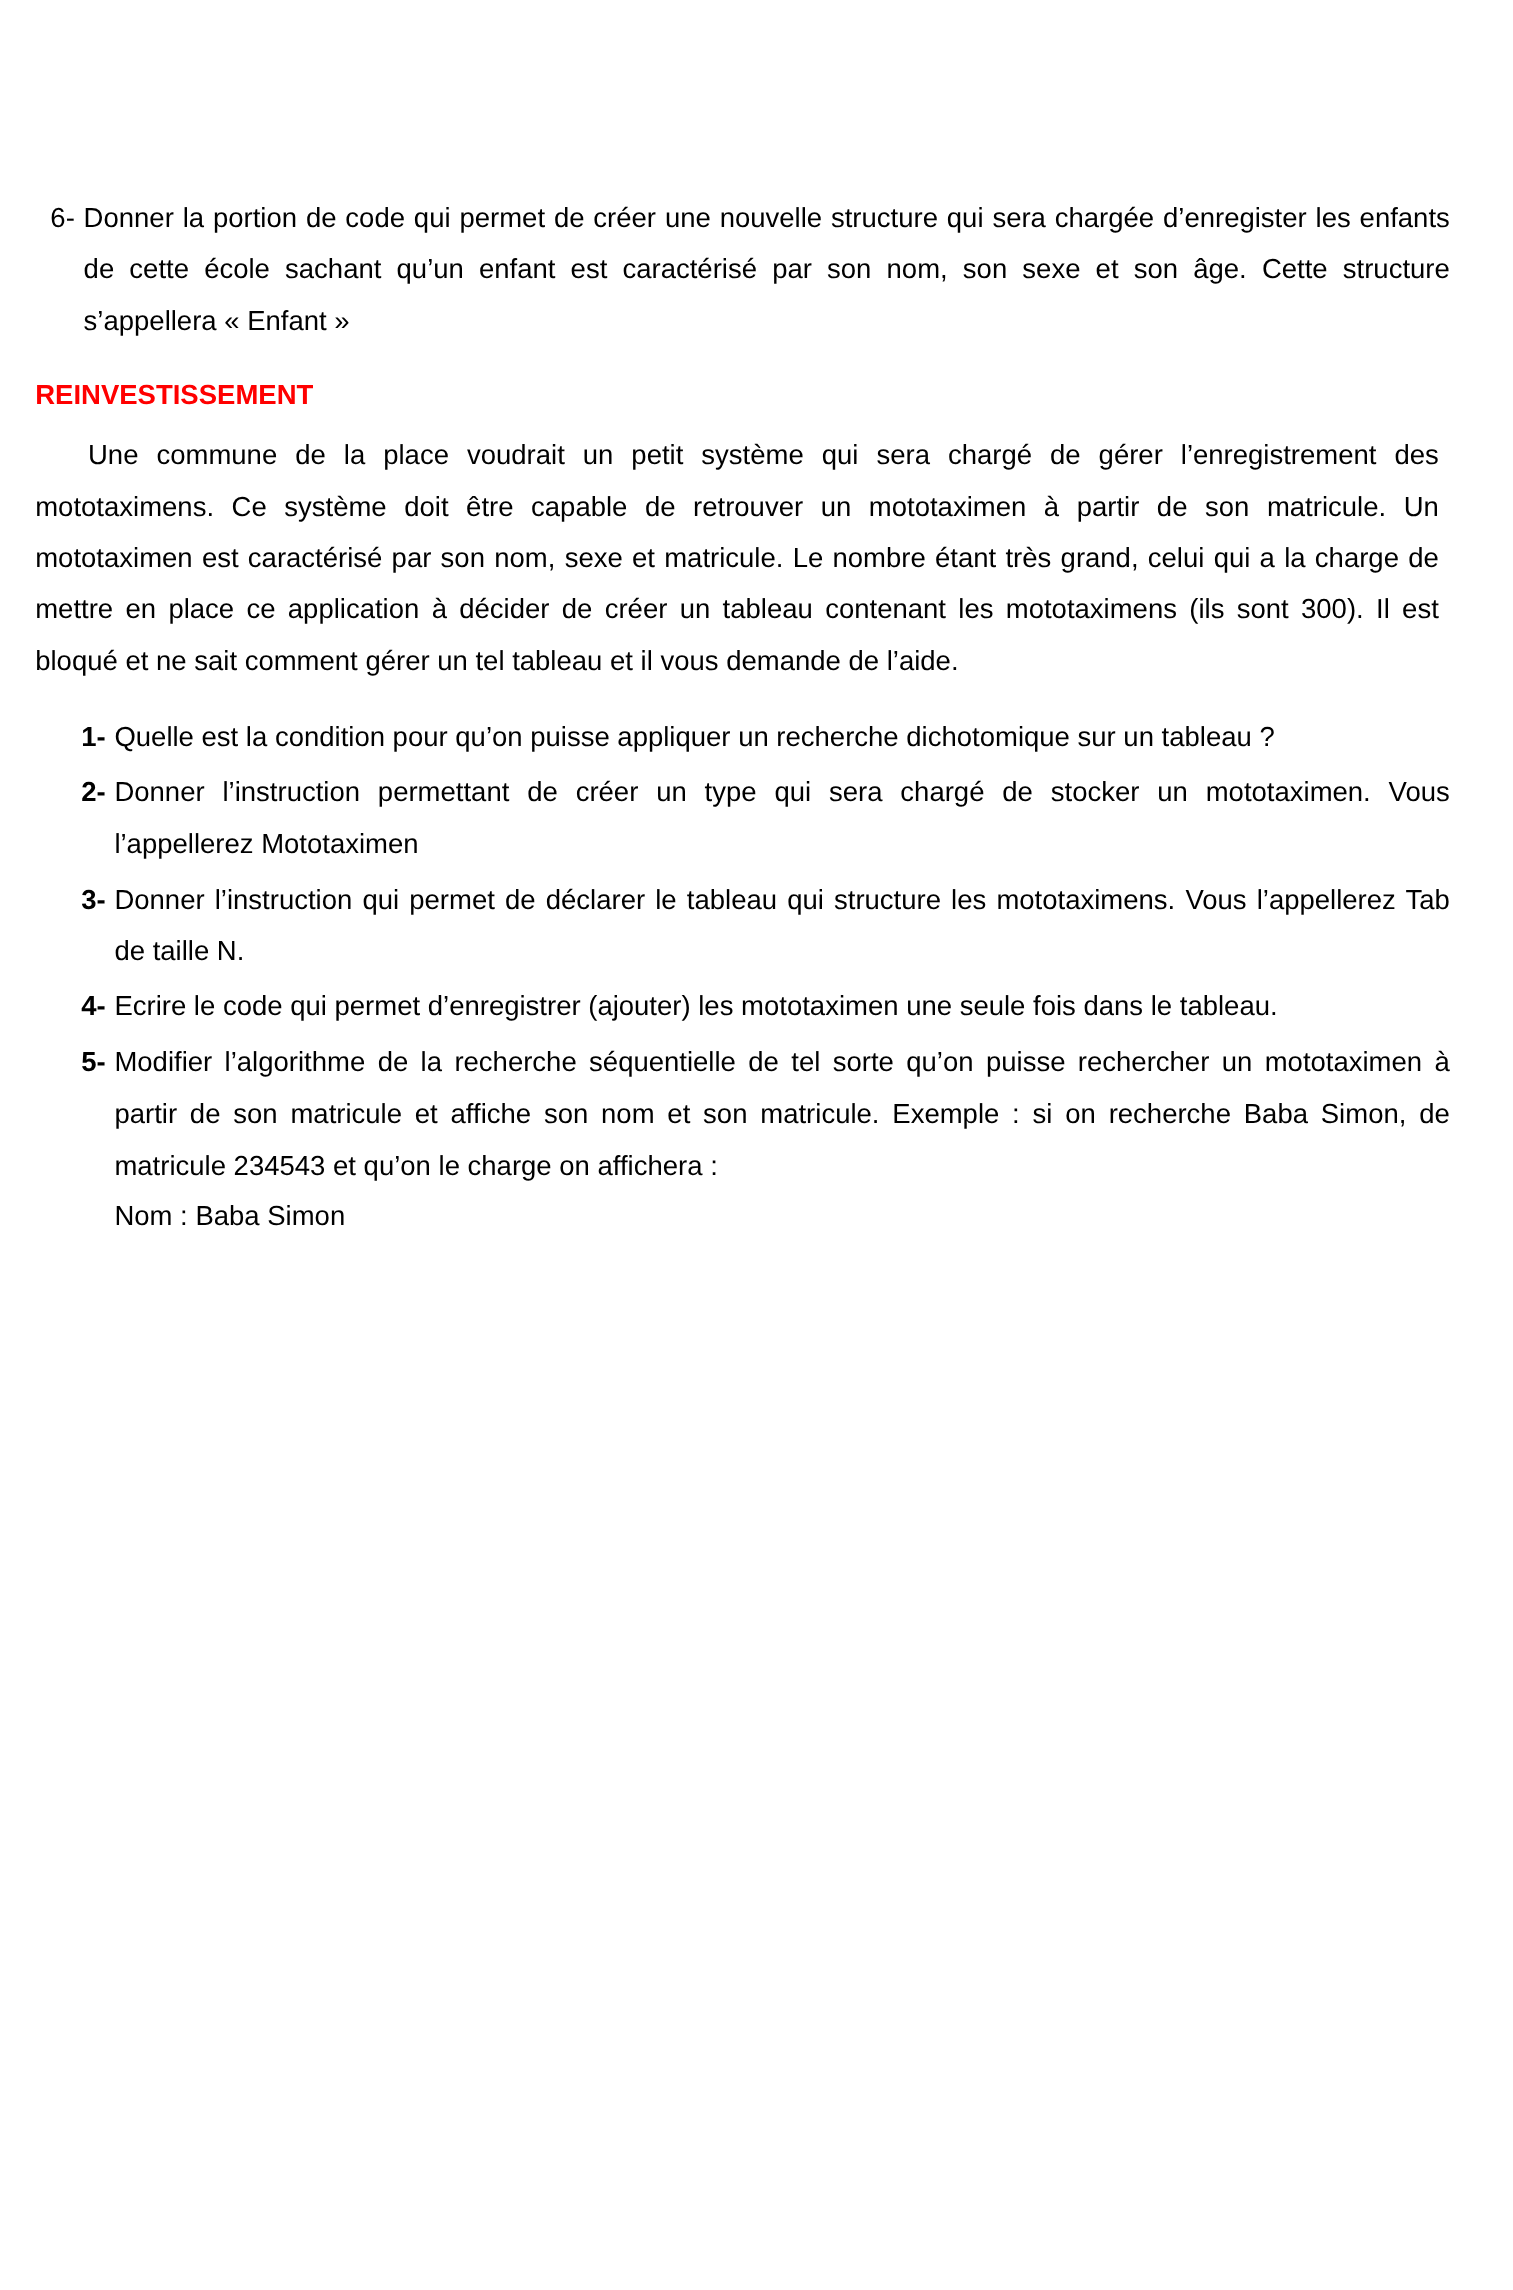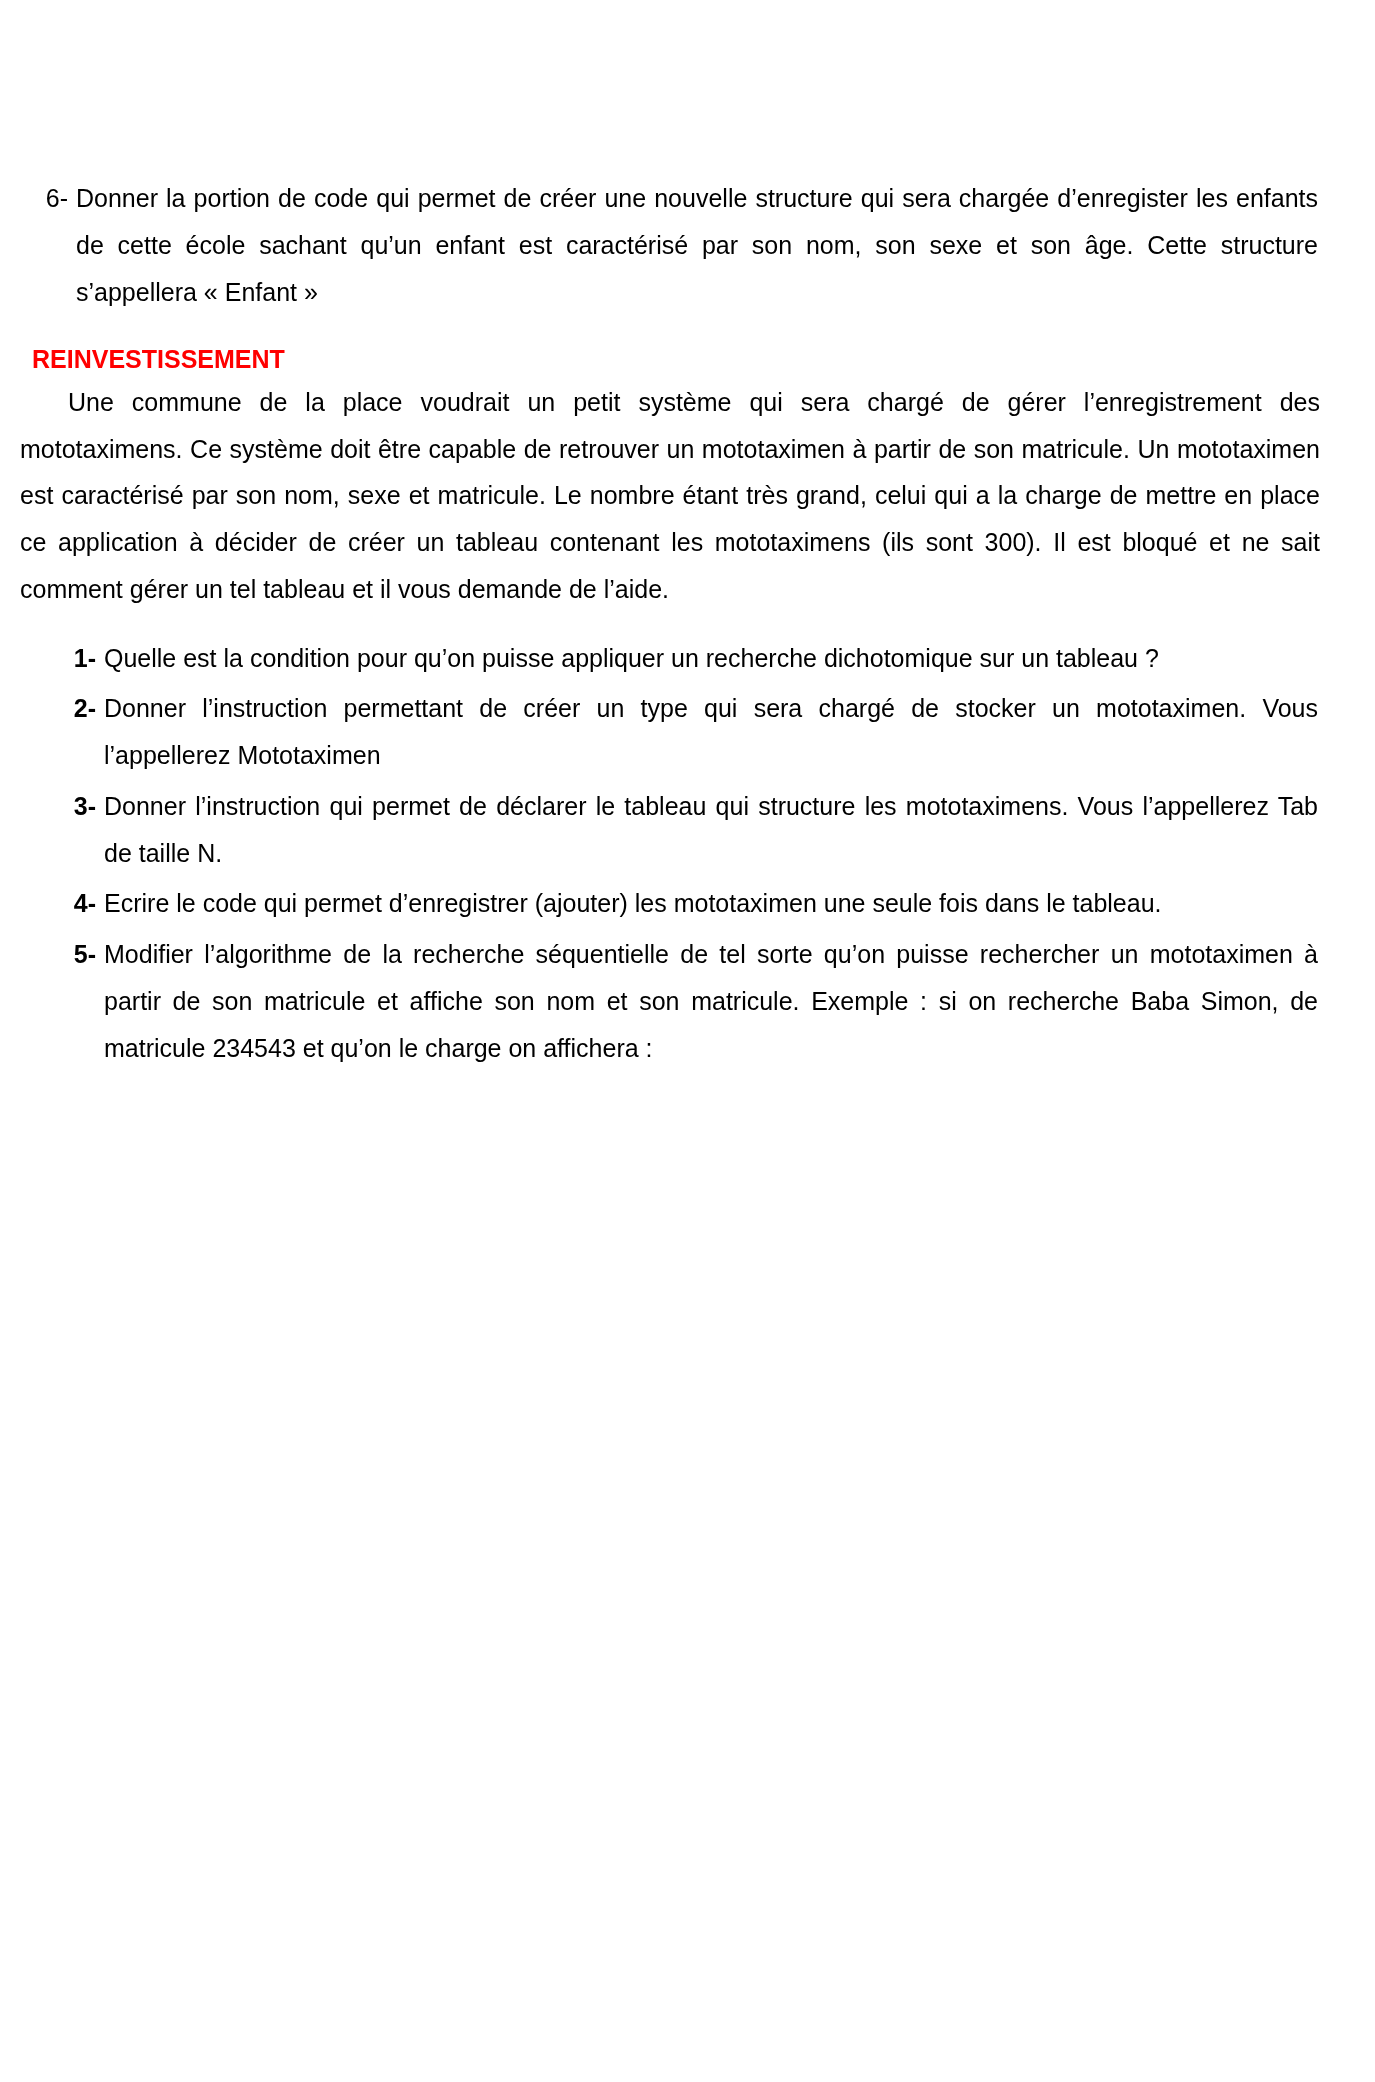--- a/index.html
+++ b/index.html
@@ -59,21 +59,21 @@
     font-size: 25px;
     line-height: 1.5;
     margin: 26px 0 0 12px;
     padding-left: 0px;
   }
   .para {
     font-size: 25px;
     line-height: 1.87;
     text-align: justify;
     text-justify: inter-word;
-    margin: 0;
+    margin: 12px;
     padding-right: 20px;
   }
   .para .indent {
     display: inline-block;
     width: 48px;
   }
   .list {
     margin-top: 22px;
   }
   .list .numitem .num {
@@ -130,18 +130,21 @@
 
       <div class="numitem">
         <div class="num">4-</div>
         <div class="body">Ecrire le code qui permet d’enregistrer (ajouter) les mototaximen une seule fois dans le tableau.</div>
       </div>
 
       <div class="numitem">
         <div class="num">5-</div>
         <div class="body">
           <span>Modifier l’algorithme de la recherche séquentielle de tel sorte qu’on puisse rechercher un mototaximen à partir de son </span><b>matricule</b><span> et affiche son nom et son matricule. Exemple : si on recherche </span><b>Baba Simon</b><span>, de matricule </span><b>234543</b><span> et qu’on le charge on affichera :</span>
+          <div class="sub-line">
+            <span>Nom : </span><b>Baba Simon</b>
+          </div>
         </div>
       </div>
 
     </div>
   </div>
 </div>
 
 </body></html>

